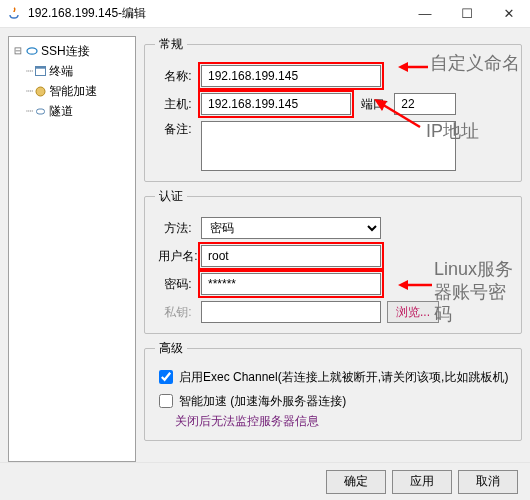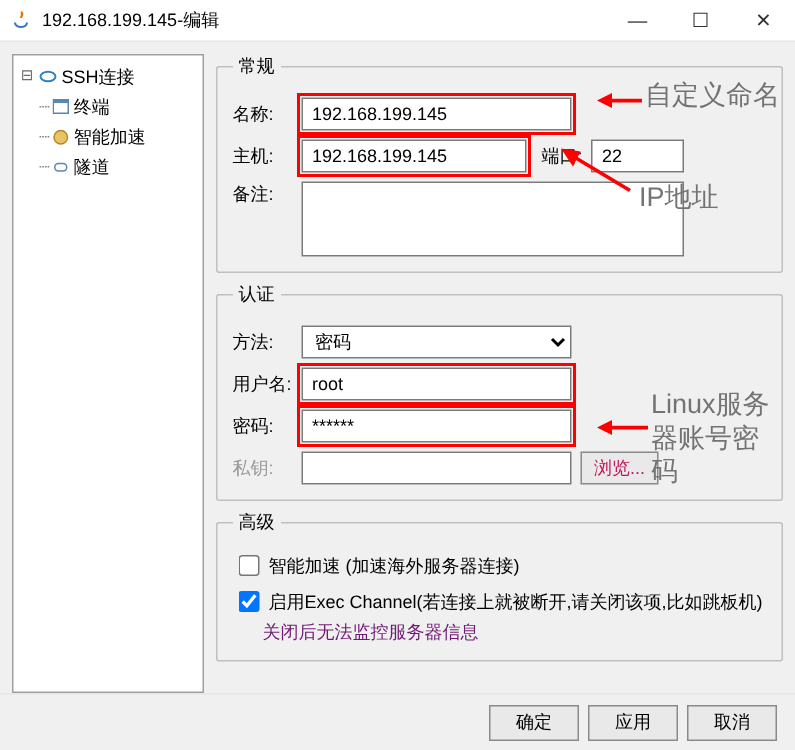--- a/index.html
+++ b/index.html
@@ -32,21 +32,21 @@
   .t-icon { width:14px; display:flex; align-items:center; justify-content:center; }
   .t-label { margin-left:2px; }
   .dots { color:#888; margin:0 1px; letter-spacing:-1px; }
   .child { padding-left:0; }
   
   .panel { flex:1; display:flex; flex-direction:column; gap:6px; }
   fieldset { border:1px solid #bfbfbf; border-radius:2px; margin:0; padding:6px 10px 10px 10px;
     background:#f0f0f0; position:relative; }
   legend { padding:0 4px; font-size:12px; }
   .row { display:flex; align-items:center; margin-top:6px; }
-  .lbl { width:46px; text-align:left; }
+  .lbl { width:46px; text-align:center; }
   .lbl.disabled { color:#9a9a9a; }
   input.text { height:22px; border:1px solid #7a7a7a; background:#fff; font-size:12px;
     padding:2px 6px; }
   input.text[disabled] { background:#fff; color:#808080; }
   .w180 { width:180px; }
   .w145 { width:150px; }
   .w60 { width:62px; }
   .sel { height:22px; border:1px solid #7a7a7a; background:#fff; font-size:12px; width:180px;
     padding-left:4px; }
   textarea.memo { width:255px; height:50px; border:1px solid #7a7a7a; background:#fff;
@@ -178,26 +178,26 @@
       <div class="row">
         <span class="lbl disabled">私钥:</span>
         <input class="text w180" disabled="" value="" style="">
         <button class="browse" disabled=""><span>浏览...</span></button>
       </div>
     </fieldset>
 
     <fieldset>
       <legend>高级</legend>
       <label class="chk-row">
+        <input type="checkbox" class="chk" checked="" style="">
+        <span>启用Exec Channel(若连接上就被断开,请关闭该项,比如跳板机)</span>
+      </label>
+      <label class="chk-row">
         <input type="checkbox" class="chk" style="">
         <span>智能加速 (加速海外服务器连接)</span>
-      </label>
-      <label class="chk-row">
-        <input type="checkbox" class="chk" checked="" style="">
-        <span>启用Exec Channel(若连接上就被断开,请关闭该项,比如跳板机)</span>
       </label>
       <div class="sub-note">关闭后无法监控服务器信息</div>
     </fieldset>
 
   </div>
 </div>
 
 <div class="btnbar">
   <button class="btn"><span>确定</span></button>
   <button class="btn"><span>应用</span></button>

